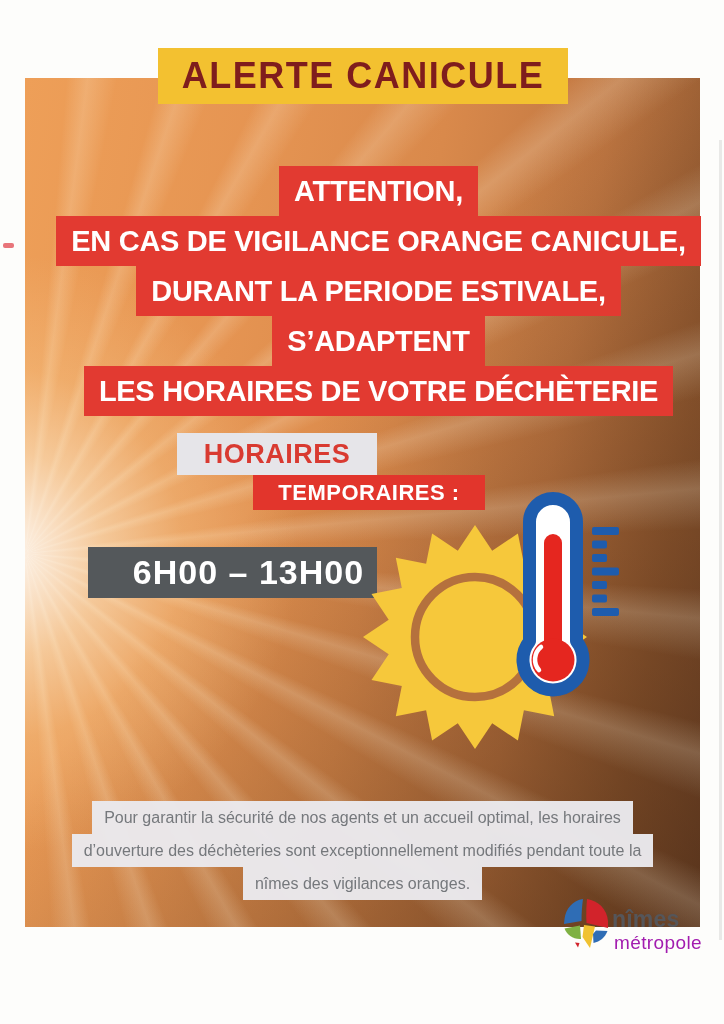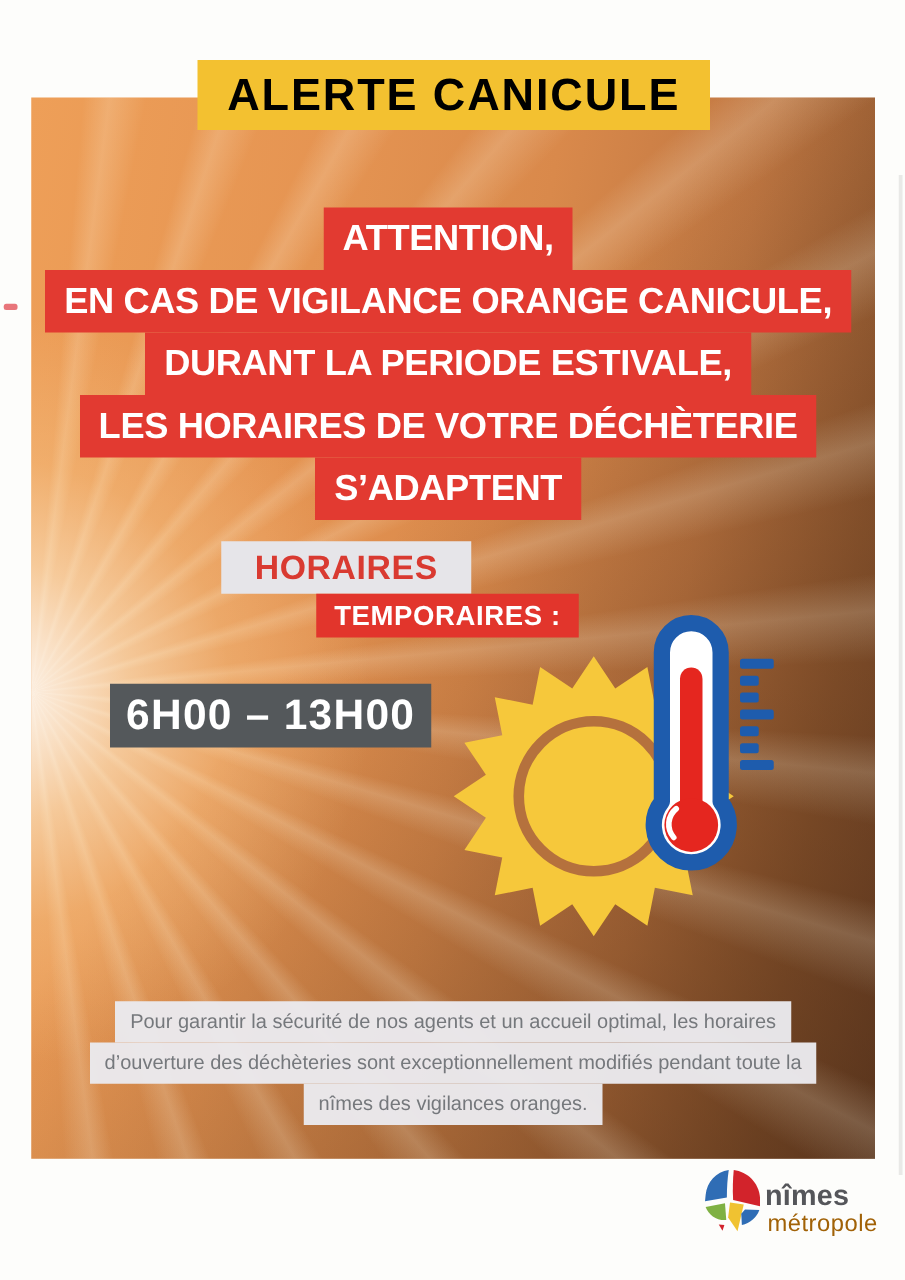--- a/index.html
+++ b/index.html
@@ -26,85 +26,85 @@
   .artifact{
     position:absolute;left:3px;top:243px;width:11px;height:5px;
     background:#e0474f;border-radius:2px;opacity:.75;
   }
   
   .banner{
     position:absolute;left:158px;top:48px;width:410px;height:56px;
     background:#f3c130;display:flex;align-items:center;justify-content:center;
   }
   .banner span{
-    color:#000000;font-size:36px;font-weight:bold;letter-spacing:1.5px;
+    color:#7f1d1d;font-size:36px;font-weight:bold;letter-spacing:1.5px;
   }
   
   .warning{
-    position:absolute;left:21px;top:166px;width:675px;text-align:center;
+    position:absolute;left:41px;top:166px;width:675px;text-align:center;
   }
   .warning-line{
     display:table;margin:0 auto;background:#e23a31;color:#ffffff;
     font-size:29px;font-weight:bold;letter-spacing:-0.3px;
     line-height:38px;padding:6px 15px;white-space:nowrap;
   }
   
   .horaires-box{
     position:absolute;left:177px;top:433px;width:200px;height:42px;
     background:#e6e5e9;display:flex;align-items:center;justify-content:center;text-align:center;
   }
   .horaires-box span{color:#d93a31;font-size:27px;font-weight:bold;letter-spacing:.5px;}
   .temporaires-box{
-    position:absolute;left:253px;top:475px;width:210px;height:35px;
+    position:absolute;left:253px;top:475px;width:232px;height:35px;
     background:#e2352c;display:flex;align-items:center;justify-content:center;
   }
   .temporaires-box span{color:#fff;font-size:22px;font-weight:bold;letter-spacing:.5px;}
   .hours-box{
     position:absolute;left:88px;top:547px;width:257px;height:51px;
-    background:#54585b;display:flex;align-items:center;justify-content:center;
+    background:#54585b;display:flex;align-items:center;justify-content:center;padding-left:32px;
   }
   .hours-box span{color:#fff;font-size:34px;font-weight:bold;letter-spacing:1px;}
   
   .heat-icon{position:absolute;left:355px;top:480px;width:310px;height:320px;}
   
   .notice{
     position:absolute;left:25px;top:801px;width:675px;text-align:center;
   }
   .notice-line{
     display:table;margin:0 auto;background:rgba(234,233,237,.97);
     color:#75787c;font-size:16px;font-weight:500;line-height:27px;
     padding:3px 12px;white-space:nowrap;
   }
   
   .logo{
-    position:absolute;left:562px;top:933px;width:150px;height:72px;
-    display:flex;align-items:flex-start;
+    position:absolute;left:562px;top:888px;width:150px;height:72px;
+    display:flex;align-items:center;
   }
   .logo-ball{width:48px;height:54px;flex:0 0 auto;margin-top:2px;}
   .logo-text{margin-left:2px;margin-top:12px;line-height:1;}
   .logo-name{color:#55565a;font-size:23px;font-weight:bold;letter-spacing:.2px;}
-  .logo-sub{color:#a16207;font-size:19px;margin-top:2px;margin-left:2px;letter-spacing:.4px;}
+  .logo-sub{color:#a21caf;font-size:19px;margin-top:2px;margin-left:2px;letter-spacing:.4px;}
 </style>
 </head>
 <body>
 
 <div class="poster-body"></div>
 <div class="artifact"></div>
 <div class="scan-edge"></div>
 
 <div class="banner">
   <span>ALERTE CANICULE</span>
 </div>
 
 <div class="warning">
   <div class="warning-line">ATTENTION,</div>
   <div class="warning-line">EN CAS DE VIGILANCE ORANGE CANICULE,</div>
   <div class="warning-line">DURANT LA PERIODE ESTIVALE,</div>
+  <div class="warning-line">S’ADAPTENT</div>
   <div class="warning-line">LES HORAIRES DE VOTRE DÉCHÈTERIE</div>
-  <div class="warning-line">S’ADAPTENT</div>
 </div>
 
 <div class="horaires-box">
   <span>HORAIRES</span>
 </div>
 <div class="temporaires-box">
   <span>TEMPORAIRES :</span>
 </div>
 <div class="hours-box">
   <span>6H00 – 13H00</span>

